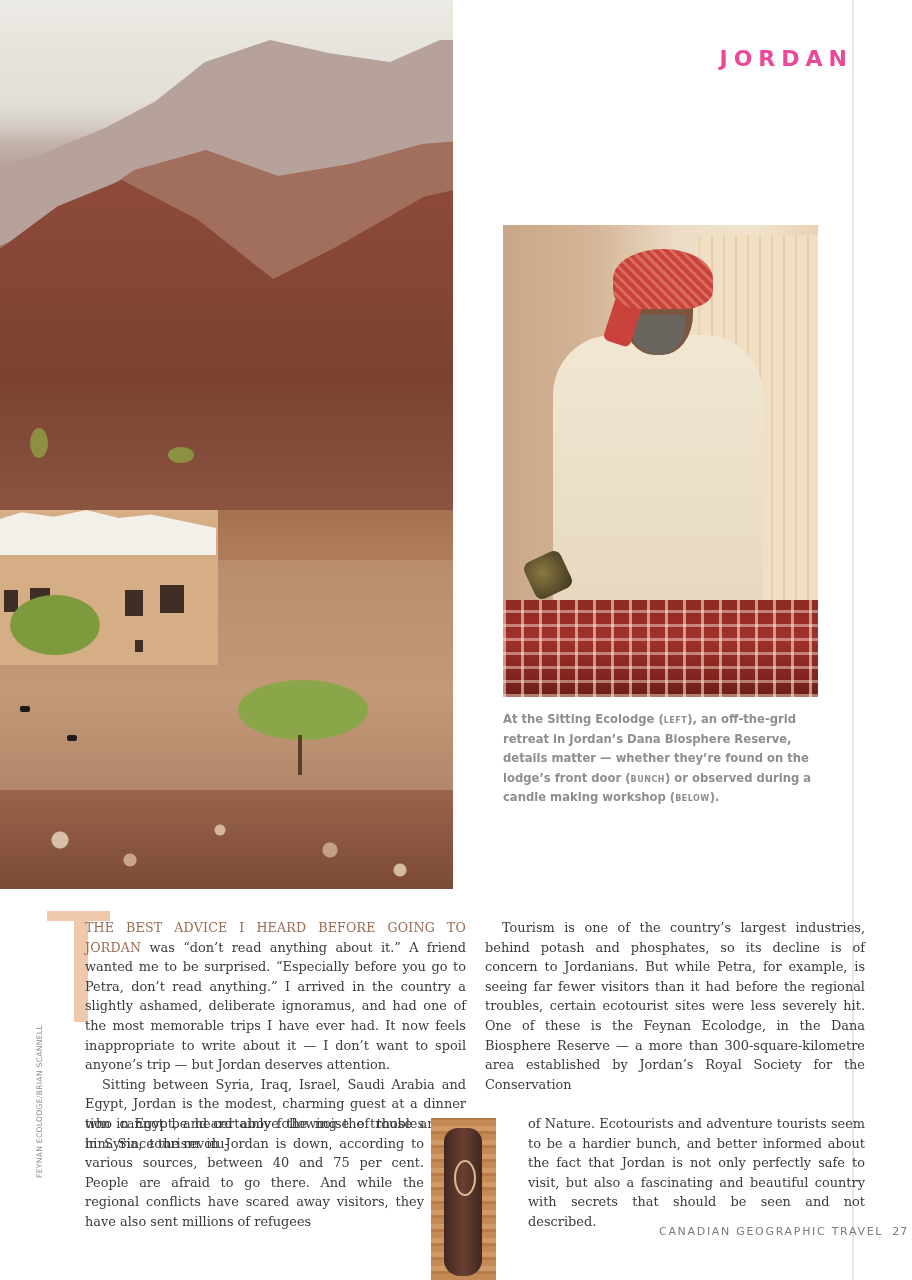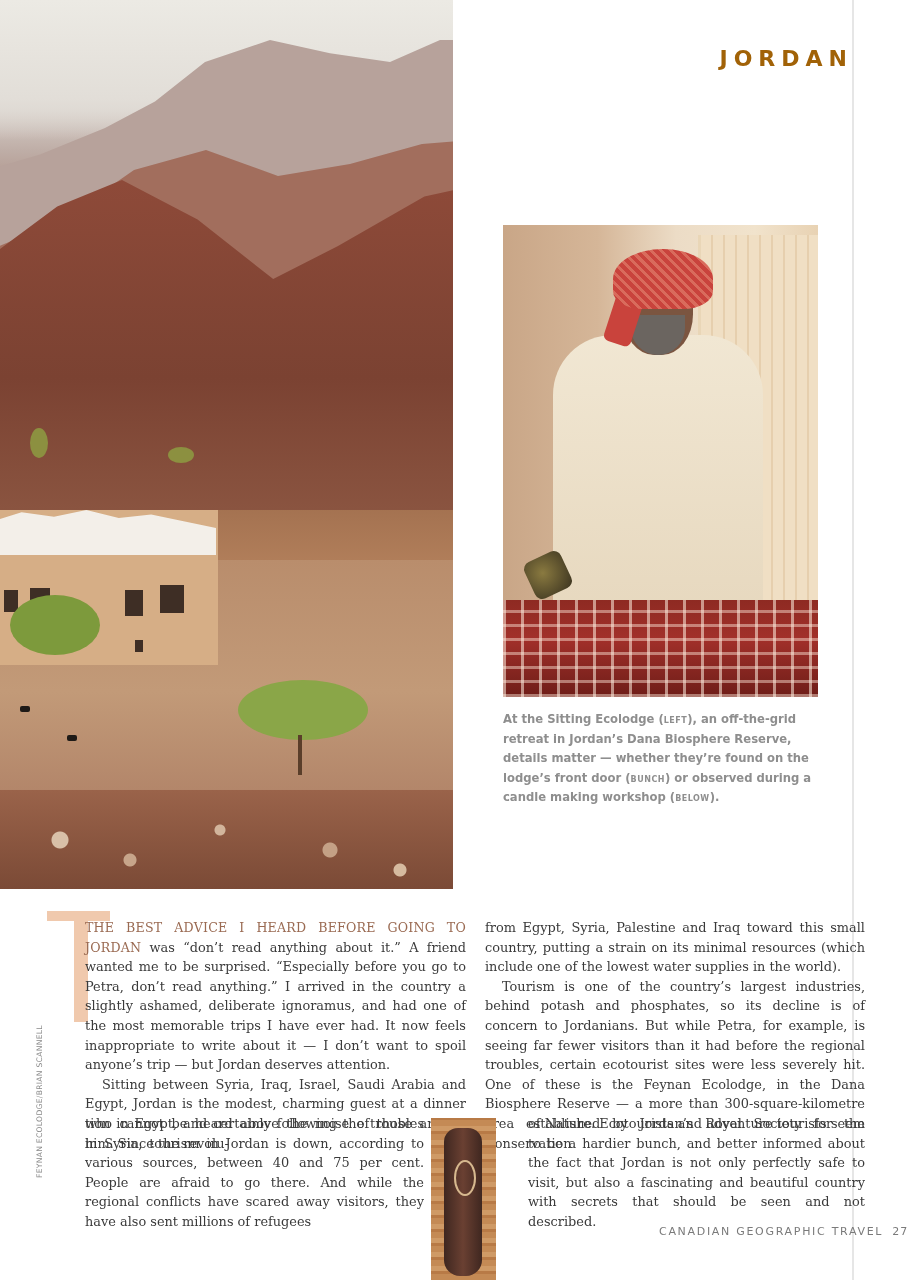--- a/index.html
+++ b/index.html
@@ -62,21 +62,21 @@
     clip-path:polygon(0 20%,10% 5%,25% 15%,40% 0,55% 18%,70% 10%,85% 25%,100% 40%,100% 100%,0 100%);
   }
   .win { position:absolute; background:#3e2e25; }
   .tree { position:absolute; border-radius:50%; background:#7d9a3c; }
   .goat { position:absolute; width:10px; height:6px; background:#1e1a17; border-radius:2px; }
 
   
   #section-title {
     right:59px; top:46px;
     font-family:"DejaVu Sans", "Liberation Sans", sans-serif;
-    font-size:22px; letter-spacing:6px; color:#a16207; font-weight:bold;
+    font-size:22px; letter-spacing:6px; color:#ec4899; font-weight:bold;
   }
   #divider { left:852px; top:0; width:2px; height:1280px; background:#e6e6e6; }
 
   #candle-photo {
     left:503px; top:225px; width:315px; height:472px; overflow:hidden;
     background:linear-gradient(90deg,#c9a687 0%,#d5b698 30%,#ecdcc6 55%,#f1e3cc 80%,#e8d2b3 100%);
   }
   #door {
     position:absolute; left:195px; top:10px; width:120px; height:380px;
     background:repeating-linear-gradient(90deg,#f0dfc4 0 10px,#e6cfae 10px 12px);
@@ -218,21 +218,20 @@
 
 <div id="col-left-a" class="abs col">
   <p><span id="lead">THE BEST ADVICE I HEARD BEFORE GOING TO JORDAN</span> <span>was “don’t read anything about it.” A friend wanted me to be surprised. “Especially before you go to Petra, don’t read anything.” I arrived in the country a slightly ashamed, deliberate ignoramus, and had one of the most memorable trips I have ever had. It now feels inappropriate to write about it — I don’t want to spoil anyone’s trip — but Jordan deserves attention.</span></p>
   <p class="indent">Sitting between Syria, Iraq, Israel, Saudi Arabia and Egypt, Jordan is the modest, charming guest at a dinner who cannot be heard above the noise of those around him. Since the revolu-</p>
 </div>
 <div id="col-left-b" class="abs col">
   <p>tion in Egypt, and certainly following the troubles in Syria, tourism in Jordan is down, according to various sources, between 40 and 75 per cent. People are afraid to go there. And while the regional conflicts have scared away visitors, they have also sent millions of refugees</p>
 </div>
 
 <div id="col-right-a" class="abs col">
-  <p>from Egypt, Syria, Palestine and Iraq toward this small country, putting a strain on its minimal resources (which include one of the lowest water supplies in the world).</p>
   <p class="indent">Tourism is one of the country’s largest industries, behind potash and phosphates, so its decline is of concern to Jordanians. But while Petra, for example, is seeing far fewer visitors than it had before the regional troubles, certain ecotourist sites were less severely hit. One of these is the Feynan Ecolodge, in the Dana Biosphere Reserve — a more than 300-square-kilometre area established by Jordan’s Royal Society for the Conservation</p>
 </div>
 <div id="col-right-b" class="abs col">
   <p>of Nature. Ecotourists and adventure tourists seem to be a hardier bunch, and better informed about the fact that Jordan is not only perfectly safe to visit, but also a fascinating and beautiful country with secrets that should be seen and not described.</p>
 </div>
 
 <div id="knocker" class="abs" role="img" aria-label="Carved hand-shaped door knocker on a wooden door">
   <div id="knocker-hand"></div>
   <div id="knocker-oval"></div>
 </div>

